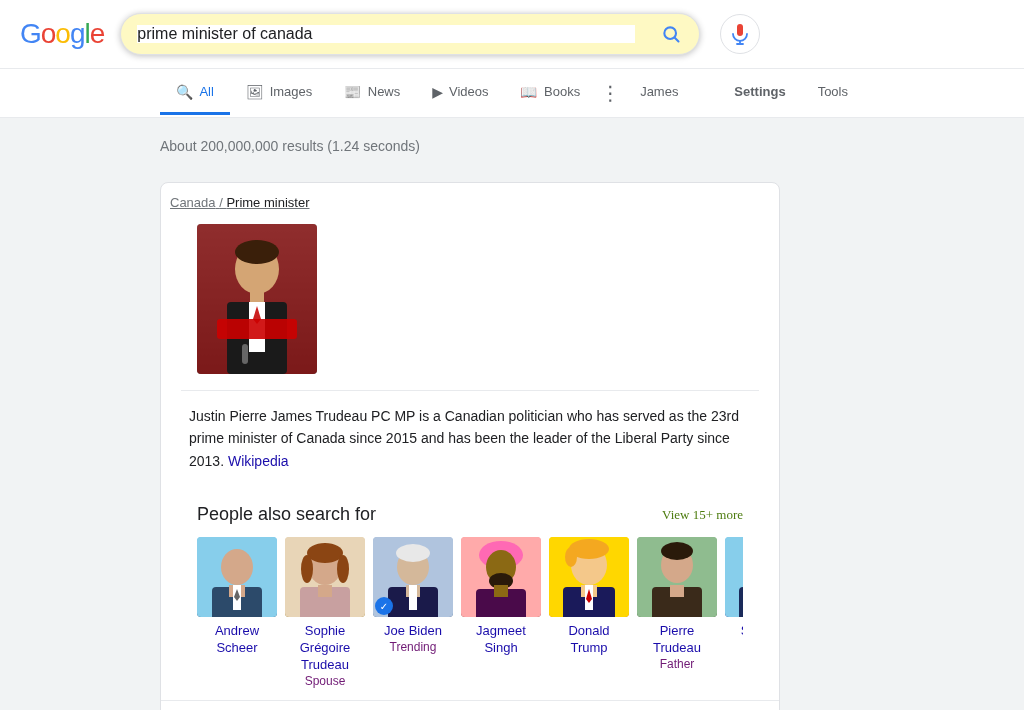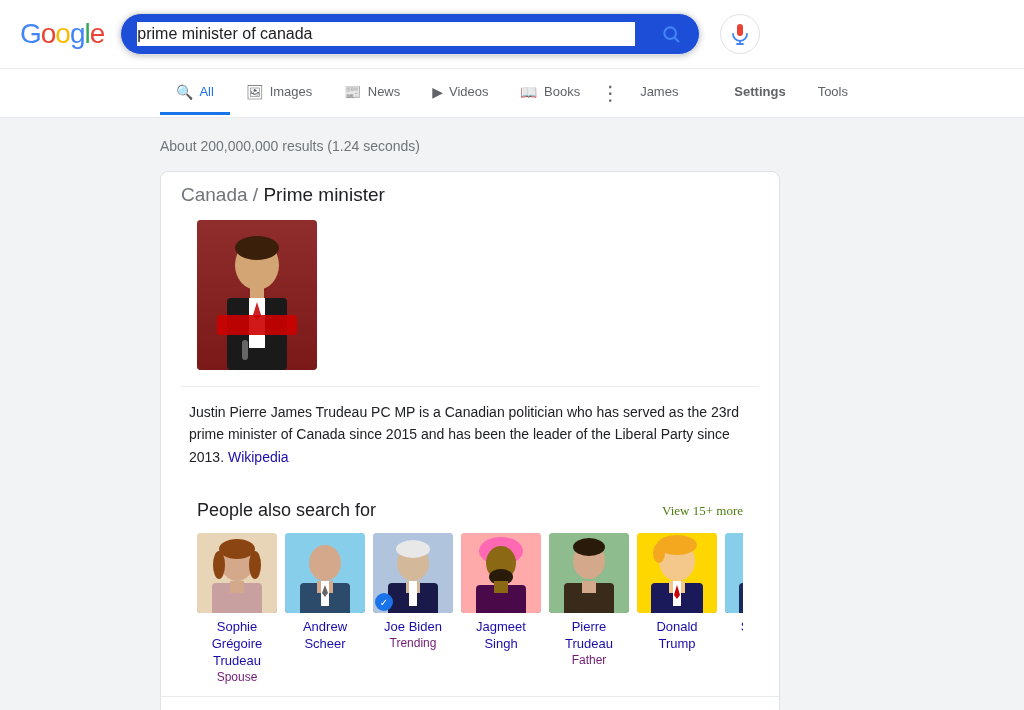--- a/index.html
+++ b/index.html
@@ -25,25 +25,26 @@
       flex-shrink: 0;
     }
     .logo-G { color: #4285f4; }
     .logo-o1 { color: #ea4335; }
     .logo-o2 { color: #fbbc05; }
     .logo-g { color: #4285f4; }
     .logo-l { color: #34a853; }
     .logo-e { color: #ea4335; }
     .search-bar-wrapper {
       display: flex;
+      align-items: center;
       border: 1px solid #dfe1e5;
       border-radius: 24px;
       padding: 8px 16px;
       width: 580px;
-      background: #1d4ed8;
+      background: #fef9c3;
       box-shadow: 0 1px 6px rgba(32,33,36,.28);
       gap: 24px;
     }
     .search-input {
       border: none;
       outline: none;
       font-size: 16px;
       width: 100%;
       color: #202124;
     }
@@ -115,34 +116,35 @@
       font-size: 20px;
       padding: 12px 4px;
     }
     .main-content {
       padding: 20px 160px;
       background: #f1f3f4;
     }
     .results-count {
       font-size: 14px;
       color: #70757a;
-      margin-bottom: 17px;
+      margin-bottom: 28px;
     }
     .knowledge-panel {
       background: white;
       border: 1px solid #dfe1e5;
       border-radius: 8px;
       padding: 0;
       overflow: hidden;
       max-width: 620px;
     }
     .panel-breadcrumb {
-      padding: 12px 20px 4px;
-      font-size: 19px;
+      padding: 12px 9px 4px;
+      font-size: 13px;
       color: #70757a;
+      text-decoration: underline;
     }
     .breadcrumb-bold {
       font-weight: 500;
       color: #202124;
     }
     .panel-main {
       display: flex;
       padding: 0 20px 16px;
       position: relative;
     }
@@ -398,51 +400,51 @@
     </div>
 
     <div class="people-section">
       <div class="people-header">
         <span class="people-title">People also search for</span>
         <a class="view-more-link" href="#">View 15+ more</a>
       </div>
       <div class="people-grid">
 
         <div class="person-card">
-          <div class="person-photo photo-sophie">
-            <svg width="80" height="80" viewBox="0 0 80 80">
-              <rect width="80" height="80" fill="#e8d5b7"></rect>
-              <ellipse cx="40" cy="28" rx="17" ry="20" fill="#d4a88a"></ellipse>
-
-              <ellipse cx="40" cy="16" rx="18" ry="10" fill="#8B4513"></ellipse>
-              <ellipse cx="22" cy="32" rx="6" ry="14" fill="#8B4513"></ellipse>
-              <ellipse cx="58" cy="32" rx="6" ry="14" fill="#8B4513"></ellipse>
-              <rect x="15" y="50" width="50" height="35" rx="4" fill="#c8a0a0"></rect>
-              <rect x="33" y="48" width="14" height="12" fill="#d4a88a"></rect>
-            </svg>
-          </div>
-          <div class="person-card-name">Sophie Grégoire Trudeau</div>
-          <div class="person-card-role">Spouse</div>
-        </div>
-
-        <div class="person-card">
           <div class="person-photo photo-andrew">
             <svg width="80" height="80" viewBox="0 0 80 80">
               <rect width="80" height="80" fill="#87ceeb"></rect>
               <ellipse cx="40" cy="30" rx="16" ry="18" fill="#d4a88a"></ellipse>
               <rect x="15" y="50" width="50" height="35" rx="4" fill="#2c4a6a"></rect>
               <rect x="32" y="48" width="16" height="12" fill="#d4a88a"></rect>
               <rect x="36" y="48" width="8" height="25" fill="white"></rect>
               <polygon points="40,52 37,60 40,64 43,60" fill="#666"></polygon>
             </svg>
           </div>
           <div class="person-card-name">Andrew Scheer</div>
         </div>
 
         <div class="person-card">
+          <div class="person-photo photo-sophie">
+            <svg width="80" height="80" viewBox="0 0 80 80">
+              <rect width="80" height="80" fill="#e8d5b7"></rect>
+              <ellipse cx="40" cy="28" rx="17" ry="20" fill="#d4a88a"></ellipse>
+
+              <ellipse cx="40" cy="16" rx="18" ry="10" fill="#8B4513"></ellipse>
+              <ellipse cx="22" cy="32" rx="6" ry="14" fill="#8B4513"></ellipse>
+              <ellipse cx="58" cy="32" rx="6" ry="14" fill="#8B4513"></ellipse>
+              <rect x="15" y="50" width="50" height="35" rx="4" fill="#c8a0a0"></rect>
+              <rect x="33" y="48" width="14" height="12" fill="#d4a88a"></rect>
+            </svg>
+          </div>
+          <div class="person-card-name">Sophie Grégoire Trudeau</div>
+          <div class="person-card-role">Spouse</div>
+        </div>
+
+        <div class="person-card">
           <div class="person-photo photo-joe" style="position:relative;">
             <svg width="80" height="80" viewBox="0 0 80 80">
               <rect width="80" height="80" fill="#b0c4de"></rect>
               <ellipse cx="40" cy="30" rx="16" ry="18" fill="#d4b89a"></ellipse>
               <ellipse cx="40" cy="16" rx="17" ry="9" fill="#e8e8e8"></ellipse>
               <rect x="15" y="50" width="50" height="35" rx="4" fill="#1a1a4a"></rect>
               <rect x="33" y="48" width="14" height="12" fill="#d4b89a"></rect>
               <rect x="36" y="48" width="8" height="25" fill="white"></rect>
             </svg>
             <div class="person-card-badge">✓</div>
@@ -461,48 +463,48 @@
 
               <ellipse cx="40" cy="44" rx="12" ry="8" fill="#2a1a0a"></ellipse>
               <rect x="15" y="52" width="50" height="33" rx="4" fill="#4a0a4a"></rect>
               <rect x="33" y="48" width="14" height="12" fill="#8B6914"></rect>
             </svg>
           </div>
           <div class="person-card-name">Jagmeet Singh</div>
         </div>
 
         <div class="person-card">
-          <div class="person-photo photo-pierre">
-            <svg width="80" height="80" viewBox="0 0 80 80">
-              <rect width="80" height="80" fill="#8fbc8f"></rect>
-              <ellipse cx="40" cy="28" rx="16" ry="18" fill="#d4a88a"></ellipse>
-              <ellipse cx="40" cy="14" rx="16" ry="9" fill="#2a1a0a"></ellipse>
-              <rect x="15" y="50" width="50" height="35" rx="4" fill="#3a2a1a"></rect>
-              <rect x="33" y="48" width="14" height="12" fill="#d4a88a"></rect>
-            </svg>
-          </div>
-          <div class="person-card-name">Pierre Trudeau</div>
-          <div class="person-card-role">Father</div>
-        </div>
-
-        <div class="person-card">
           <div class="person-photo photo-donald">
             <svg width="80" height="80" viewBox="0 0 80 80">
               <rect width="80" height="80" fill="#ffd700"></rect>
               <ellipse cx="40" cy="28" rx="18" ry="20" fill="#f4c88a"></ellipse>
 
               <ellipse cx="40" cy="12" rx="20" ry="10" fill="#f4a820"></ellipse>
               <ellipse cx="22" cy="20" rx="6" ry="10" fill="#f4a820"></ellipse>
               <rect x="14" y="50" width="52" height="35" rx="4" fill="#1a1a5a"></rect>
               <rect x="32" y="48" width="16" height="12" fill="#f4c88a"></rect>
               <rect x="36" y="48" width="8" height="25" fill="white"></rect>
               <polygon points="40,52 37,62 40,66 43,62" fill="#cc0000"></polygon>
             </svg>
           </div>
           <div class="person-card-name">Donald Trump</div>
+        </div>
+
+        <div class="person-card">
+          <div class="person-photo photo-pierre">
+            <svg width="80" height="80" viewBox="0 0 80 80">
+              <rect width="80" height="80" fill="#8fbc8f"></rect>
+              <ellipse cx="40" cy="28" rx="16" ry="18" fill="#d4a88a"></ellipse>
+              <ellipse cx="40" cy="14" rx="16" ry="9" fill="#2a1a0a"></ellipse>
+              <rect x="15" y="50" width="50" height="35" rx="4" fill="#3a2a1a"></rect>
+              <rect x="33" y="48" width="14" height="12" fill="#d4a88a"></rect>
+            </svg>
+          </div>
+          <div class="person-card-name">Pierre Trudeau</div>
+          <div class="person-card-role">Father</div>
         </div>
 
         <div class="person-card">
           <div class="person-photo photo-stephen">
             <svg width="80" height="80" viewBox="0 0 80 80">
               <rect width="80" height="80" fill="#87ceeb"></rect>
               <ellipse cx="40" cy="28" rx="16" ry="18" fill="#d4b89a"></ellipse>
               <ellipse cx="40" cy="14" rx="17" ry="9" fill="#aaaaaa"></ellipse>
               <rect x="14" y="50" width="52" height="35" rx="4" fill="#1a2a5a"></rect>
               <rect x="33" y="48" width="14" height="12" fill="#d4b89a"></rect>

